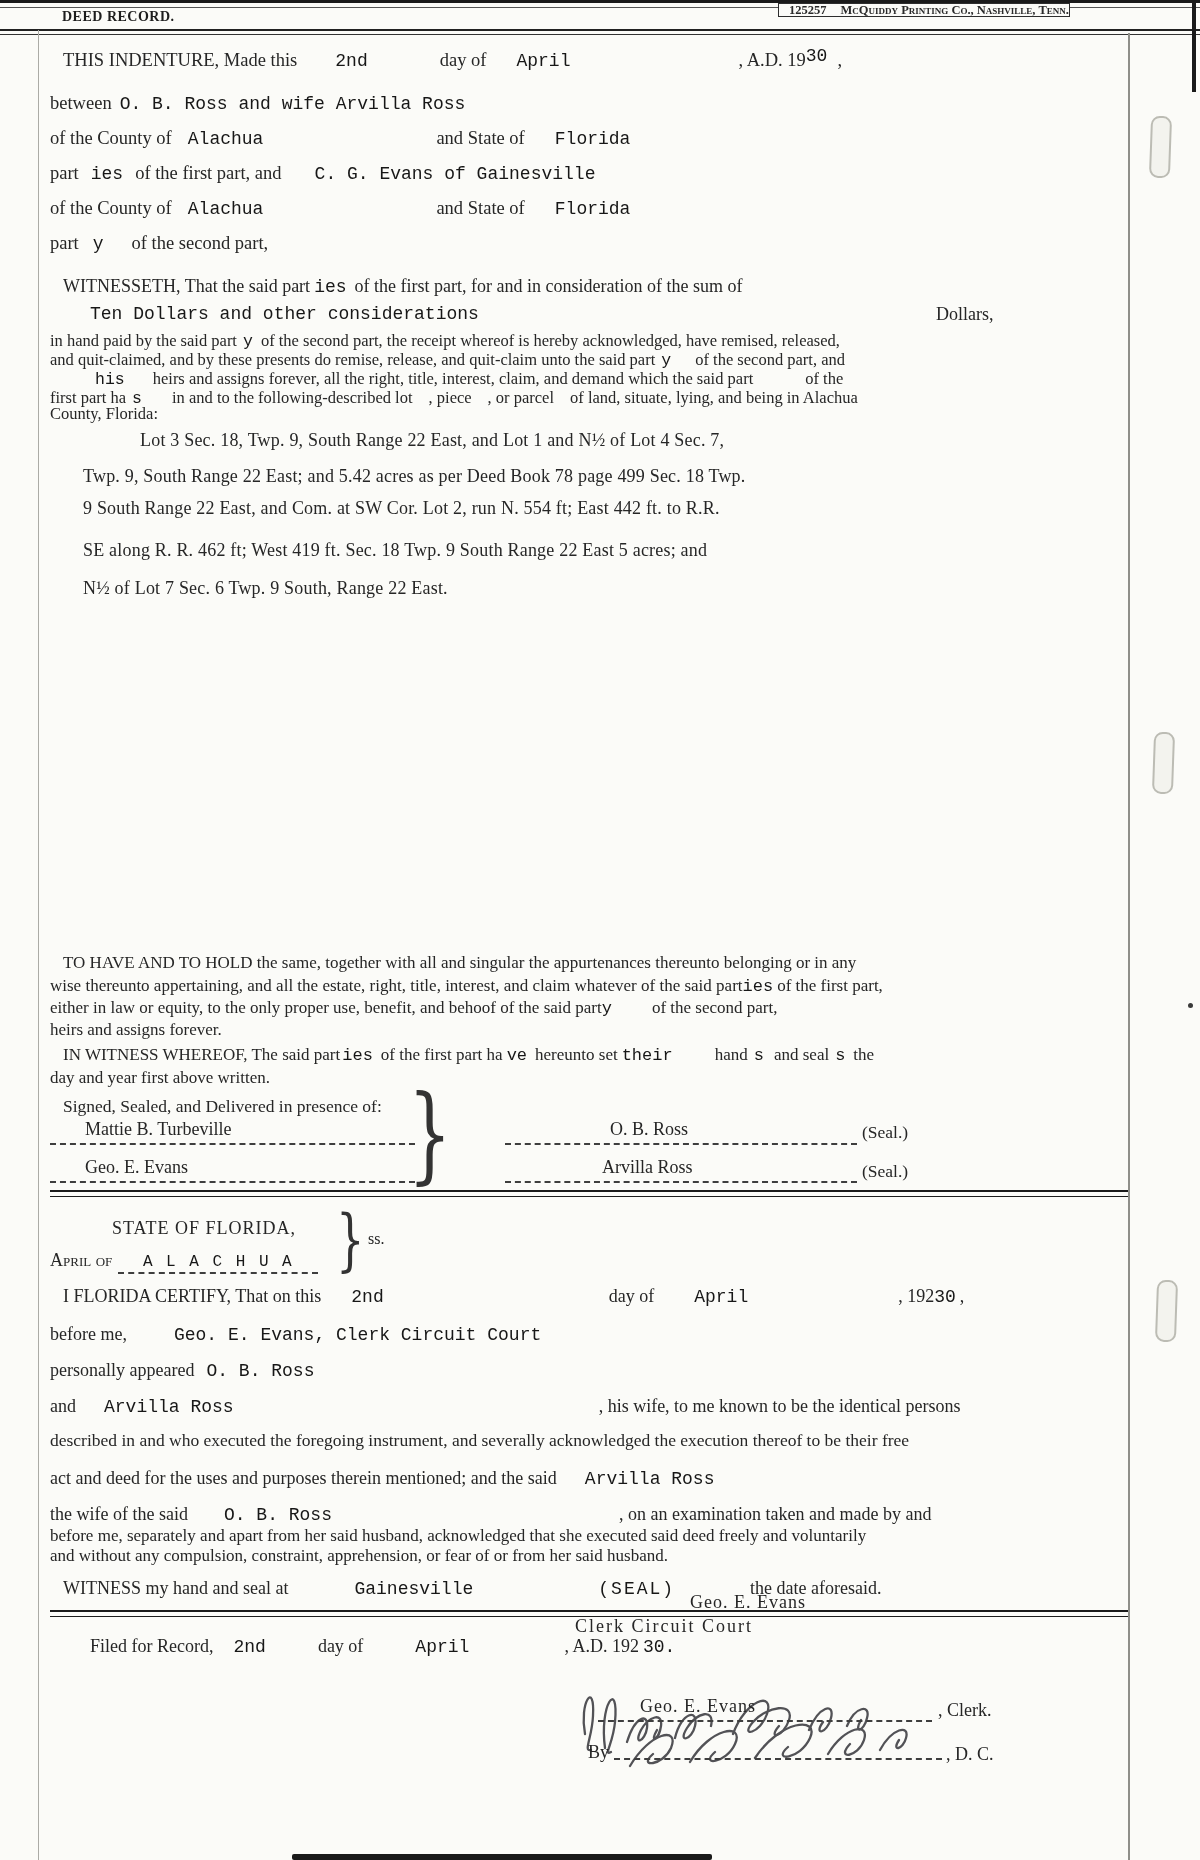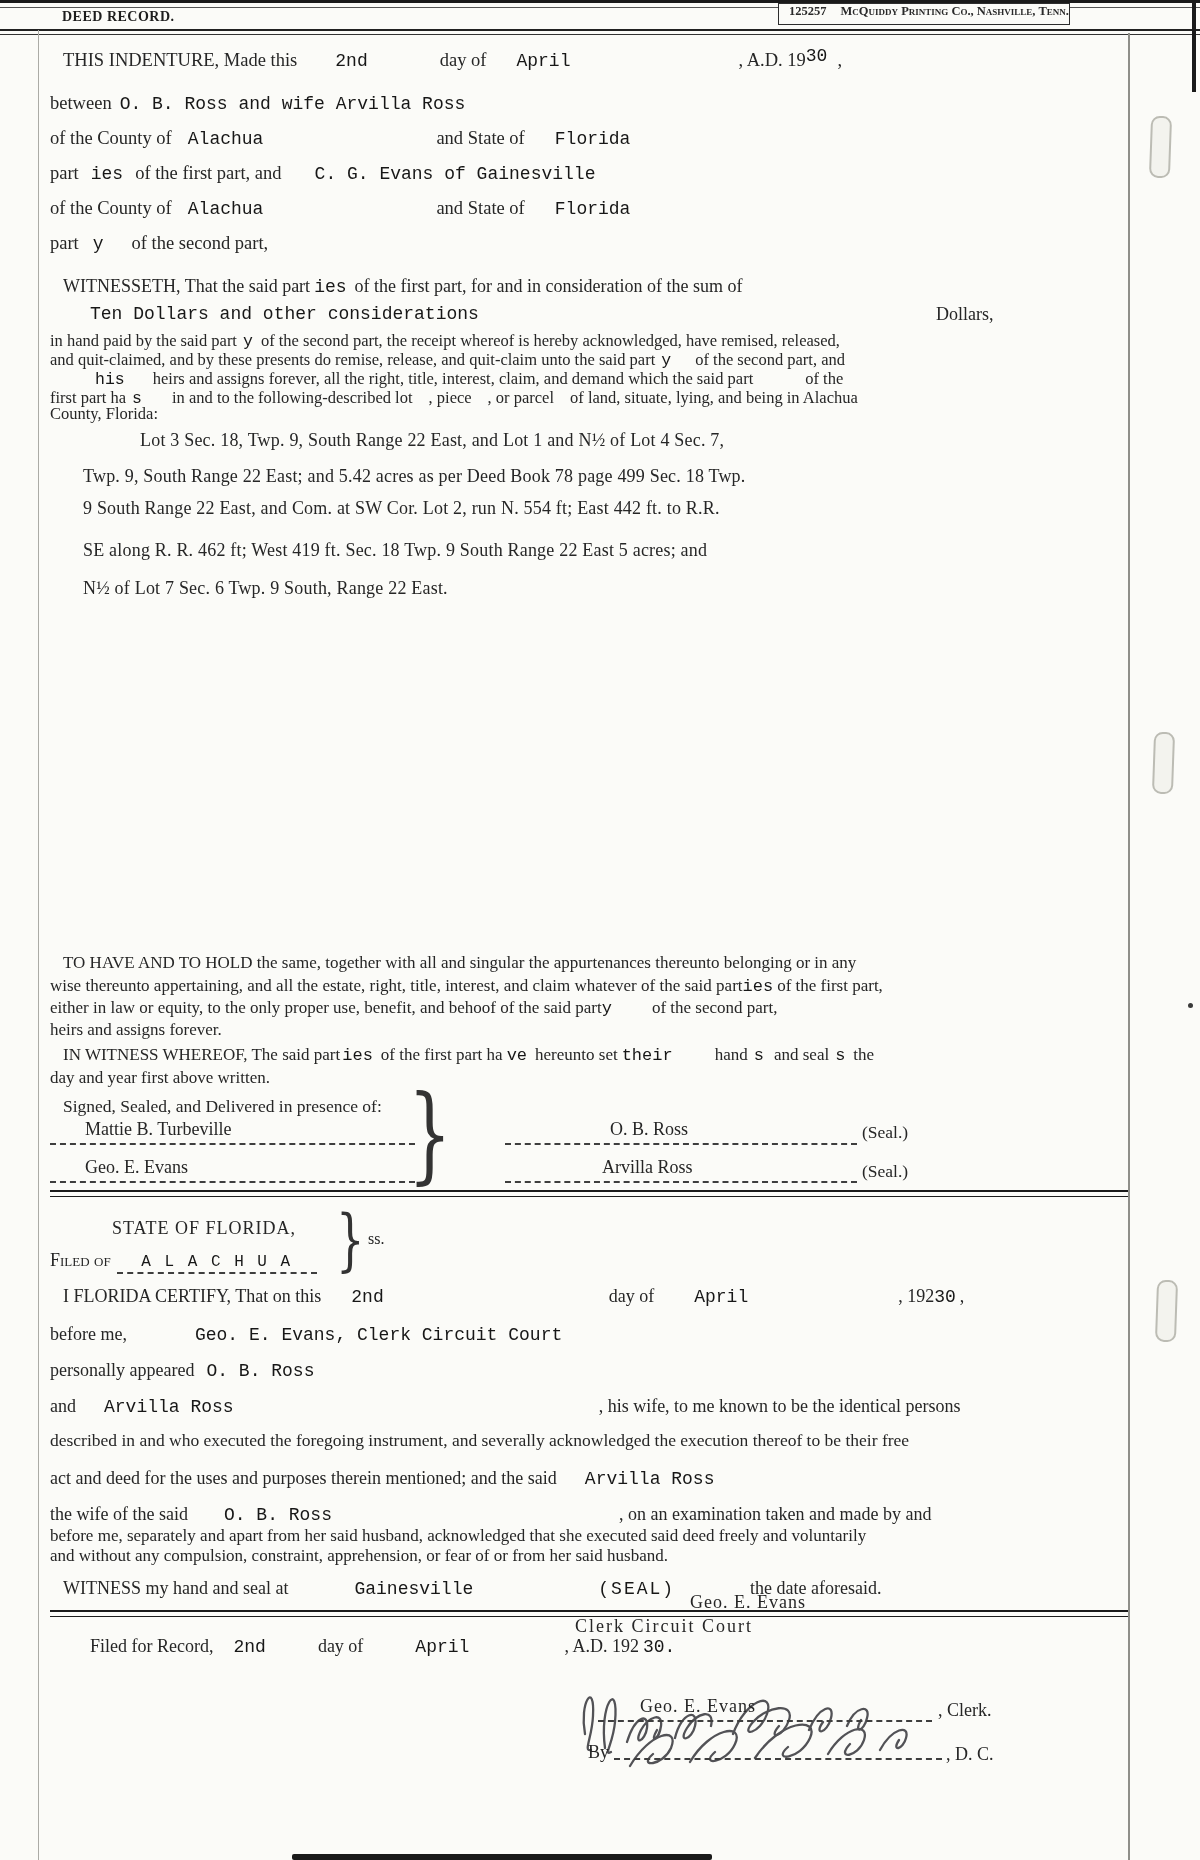--- a/index.html
+++ b/index.html
@@ -12,22 +12,22 @@
   .para{font-size:16.5px;}
   .hab{font-size:17px;}
   .desc{font-size:18px;letter-spacing:.2px;}
   .sup{position:relative;top:-5px;}
   .dash{position:absolute;height:0;border-top:2px dashed #3e3e3e;}
   .rule-double{position:absolute;height:7px;box-sizing:border-box;border-top:2.5px solid #1b1b1b;border-bottom:1.5px solid #1b1b1b;}
   .brace{position:absolute;font-family:"DejaVu Serif",serif;color:#333;transform:scaleX(.66);transform-origin:left center;}
   .hole{position:absolute;width:17px;height:58px;border:2px solid #bcbcb4;border-radius:9px;background:#f3f3ee;transform:rotate(2deg);}
   .seal{font-size:17.5px;}
   .scaps{font-variant:small-caps;}
-  .hdr-printer{position:absolute;top:3px;left:778px;width:292px;height:22px;box-sizing:border-box;
-      border:1.5px solid #2d2d2d;display:flex;align-items:flex-start;font-size:12.5px;font-weight:bold;
+  .hdr-printer{position:absolute;top:3px;left:778px;width:292px;height:14px;box-sizing:border-box;
+      border:1.5px solid #2d2d2d;display:flex;align-items:center;font-size:12.5px;font-weight:bold;
       font-family:"Liberation Serif","DejaVu Serif",serif;background:#fbfbf8;}
   .edge{position:absolute;background:#1a1a1a;}
 </style>
 </head>
 <body>
 
 <div class="page">
 
   <div class="edge" style="top:0;left:0;width:1200px;height:3px;"></div>
   <div style="position:absolute;top:7px;left:0;width:1200px;height:1px;background:#555;"></div>
@@ -124,31 +124,31 @@
   <div class="row m" style="top:1119px;left:610px;font-size:18px;">O. B. Ross</div>
   <div class="row s seal" style="top:1122px;left:862px;">(Seal.)</div>
   <div class="dash" style="top:1181px;left:505px;width:352px;"></div>
   <div class="row m" style="top:1157px;left:602px;font-size:18px;">Arvilla Ross</div>
   <div class="row s seal" style="top:1161px;left:862px;">(Seal.)</div>
 
   <div class="rule-double" style="top:1190px;left:50px;width:1078px;"></div>
 
   <div class="row s" style="top:1218px;left:112px;letter-spacing:1px;font-size:18px;">STATE OF FLORIDA,</div>
   <div class="row" style="top:1250px;left:50px;">
-    <span class="s scaps" style="font-size:18px;">Filed of</span><span style="display:inline-block;width:200px;margin-left:6px;border-bottom:2px dashed #3e3e3e;text-align:center;padding-bottom:1px;"><span class="m" style="font-size:16px;letter-spacing:2px;">A L A C H U A</span></span>
+    <span class="s scaps" style="font-size:18px;">April of</span><span style="display:inline-block;width:200px;margin-left:6px;border-bottom:2px dashed #3e3e3e;text-align:center;padding-bottom:1px;"><span class="m" style="font-size:16px;letter-spacing:2px;">A L A C H U A</span></span>
   </div>
   <div class="brace" style="left:336px;top:1206px;font-size:68px;line-height:68px;">}</div>
   <div class="row s" style="top:1230px;left:368px;font-size:16px;">ss.</div>
 
   <div class="row" style="top:1286px;left:63px;font-size:18px;">
     <span class="s">I FLORIDA CERTIFY, That on this</span><span class="m" style="margin-left:30px;">2nd</span><span class="s" style="margin-left:225px;">day of</span><span class="m" style="margin-left:40px;">April</span><span class="s" style="margin-left:150px;">, 192</span><span class="m">30</span><span class="s" style="margin-left:4px;">,</span>
   </div>
 
   <div class="row" style="top:1324px;left:50px;font-size:18px;">
-    <span class="s">before me,</span><span class="m" style="margin-left:68px;">Geo. E. Evans, Clerk Circuit Court</span>
+    <span class="s">before me,</span><span class="m" style="margin-left:47px;">Geo. E. Evans, Clerk Circuit Court</span>
   </div>
   <div class="row" style="top:1360px;left:50px;font-size:18px;">
     <span class="s">personally appeared</span><span class="m" style="margin-left:12px;">O. B. Ross</span>
   </div>
   <div class="row" style="top:1396px;left:50px;font-size:18px;">
     <span class="s">and</span><span class="m" style="margin-left:28px;">Arvilla Ross</span><span class="s" style="margin-left:365px;">, his wife, to me known to be the identical persons</span>
   </div>
   <div class="row s" style="top:1430px;left:50px;font-size:17.5px;">described in and who executed the foregoing instrument, and severally acknowledged the execution thereof to be their free</div>
   <div class="row" style="top:1468px;left:50px;font-size:18px;">
     <span class="s">act and deed for the uses and purposes therein mentioned; and the said</span><span class="m" style="margin-left:28px;">Arvilla Ross</span>

